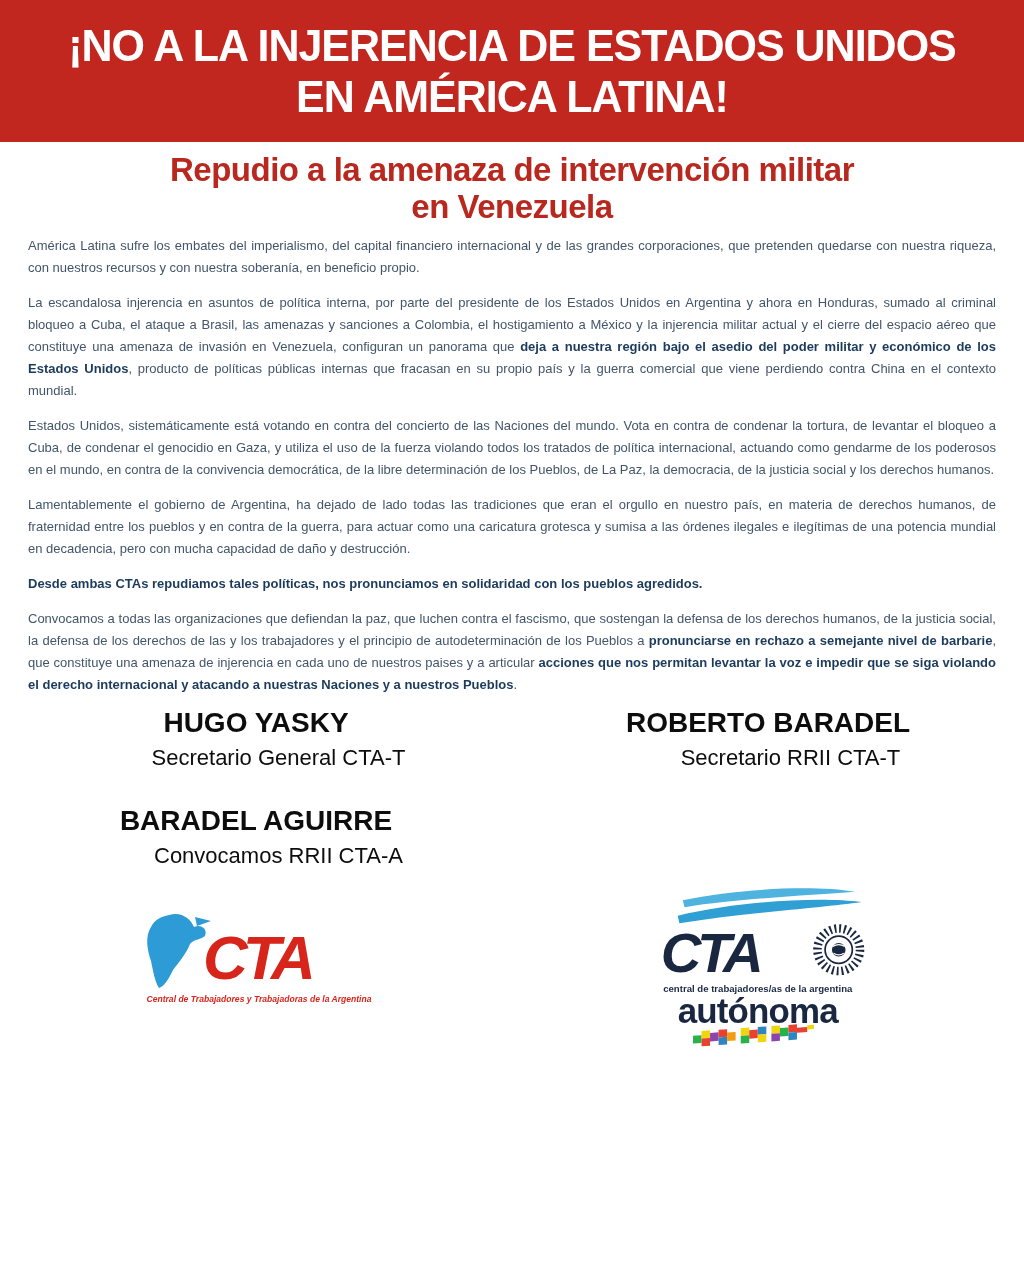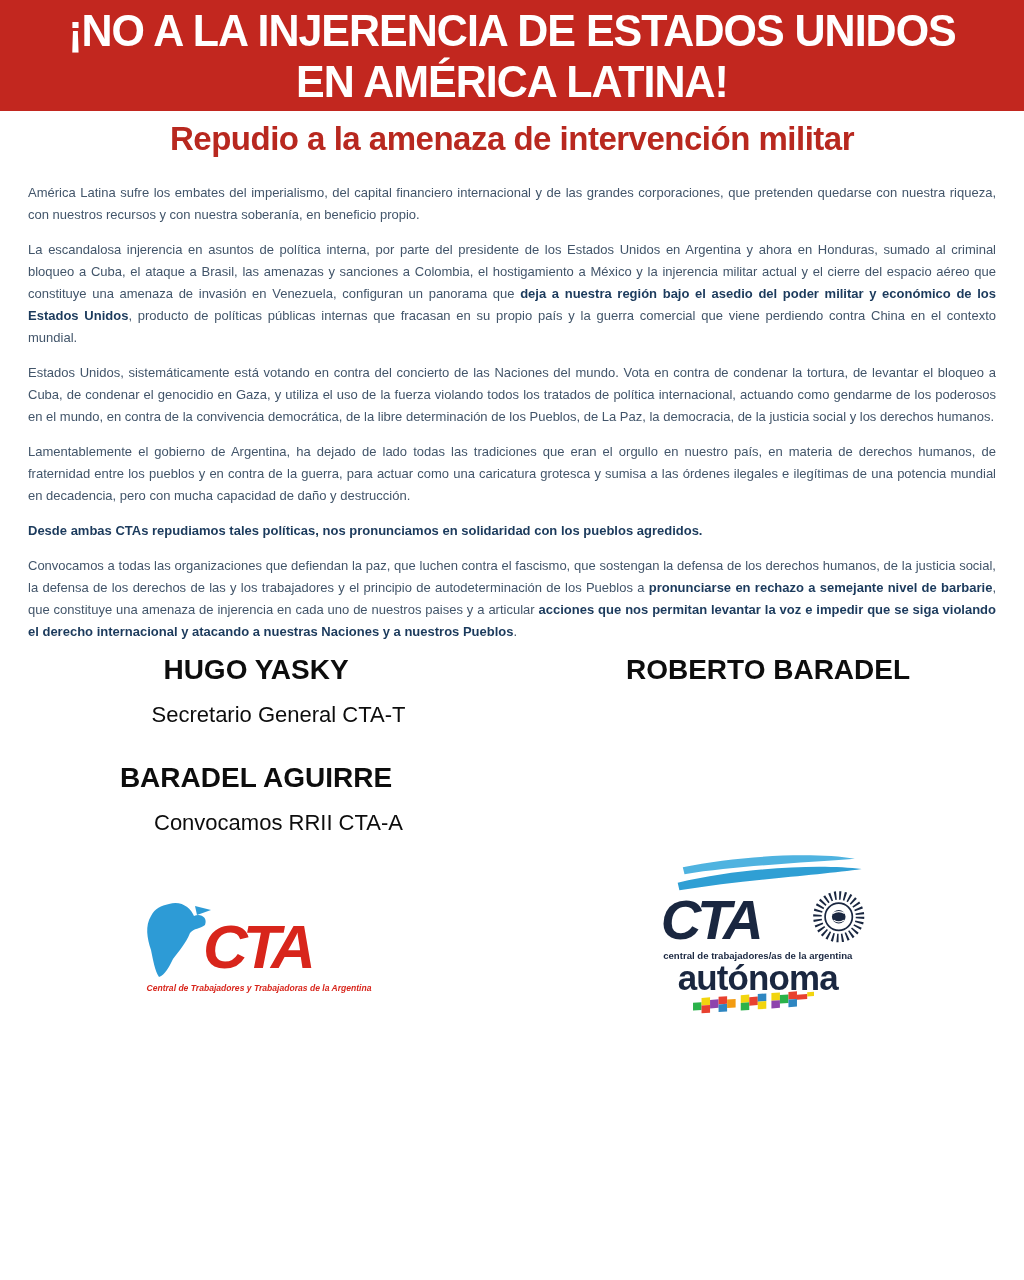--- a/index.html
+++ b/index.html
@@ -7,36 +7,36 @@
     position:relative;
     width:1024px;height:1280px;
     margin:0 auto;
     background:#fff;
     overflow:hidden;
     font-family:"Liberation Sans",sans-serif;
   }
   
   .banner{
     background:var(--banner-bg,#c2271f);
-    height:111px;
+    height:142px;
     display:flex;flex-direction:column;justify-content:center;
     text-align:center;
     align-items:center;
   }
   .banner-line{
     color:#ffffff;
     font-weight:bold;
     font-size:43px;
     line-height:51px;
     letter-spacing:-1px;
     transform:scaleY(1.04);
   }
   
   .subtitle{
-    margin:9px 0 25px;
+    margin:9px 0 10px;
     text-align:center;
     color:var(--subtitle-red,#b8281f);
     font-weight:bold;
     font-size:33px;
     line-height:37px;
     letter-spacing:-0.5px;
   }
   
   .body{
     margin:0 28px;
@@ -50,59 +50,60 @@
   
   .signatures{
     margin-top:10px;
     display:grid;
     grid-template-columns:1fr 1fr;
     row-gap:36px;
     text-align:center;
     color:#0d0d0d;
   }
   .sig-name{font-size:28px;font-weight:bold;line-height:28px;}
-  .sig-role{font-size:22px;line-height:26px;margin-top:18px;padding-left:45px;}
+  .sig-role{font-size:22px;line-height:26px;margin-top:8px;padding-left:45px;}
   
   .logos{
     margin-top:16px;
     display:flex;
-    align-items:center;
+    align-items:flex-start;
   }
   .logo-col{width:50%;display:flex;justify-content:center;}
   .logo-col.left{padding-top:24px;}
   svg text{font-family:"Liberation Sans",sans-serif;}
 </style>
 </head>
 <body>
 
 <div class="page">
 
   <header class="banner">
     <div class="banner-line">¡NO A LA INJERENCIA DE ESTADOS UNIDOS</div>
     <div class="banner-line">EN AMÉRICA LATINA!</div>
   </header>
 
-  <h2 class="subtitle"><span>Repudio a la amenaza de intervención militar</span><br></h2>
+  <h2 class="subtitle"><span>Repudio a la amenaza de intervención militar</span><br><span>en Venezuela</span></h2>
 
   <main class="body">
       <p><span>América Latina sufre los embates del imperialismo, del capital financiero internacional y de las grandes corporaciones, que pretenden quedarse con nuestra riqueza, con nuestros recursos y con nuestra soberanía, en beneficio propio.</span></p>
       <p><span>La escandalosa injerencia en asuntos de política interna, por parte del presidente de los Estados Unidos en Argentina y ahora en Honduras, sumado al criminal bloqueo a Cuba, el ataque a Brasil, las amenazas y sanciones a Colombia, el hostigamiento a México y la injerencia militar actual y el cierre del espacio aéreo que constituye una amenaza de invasión en Venezuela, configuran un panorama que </span><span class="b">deja a nuestra región bajo el asedio del poder militar y económico de los Estados Unidos</span><span>, producto de políticas públicas internas que fracasan en su propio país y la guerra comercial que viene perdiendo contra China en el contexto mundial.</span></p>
       <p><span>Estados Unidos, sistemáticamente está votando en contra del concierto de las Naciones del mundo. Vota en contra de condenar la tortura, de levantar el bloqueo a Cuba, de condenar el genocidio en Gaza, y utiliza el uso de la fuerza violando todos los tratados de política internacional, actuando como gendarme de los poderosos en el mundo, en contra de la convivencia democrática, de la libre determinación de los Pueblos, de La Paz, la democracia, de la justicia social y los derechos humanos.</span></p>
       <p><span>Lamentablemente el gobierno de Argentina, ha dejado de lado todas las tradiciones que eran el orgullo en nuestro país, en materia de derechos humanos, de fraternidad entre los pueblos y en contra de la guerra, para actuar como una caricatura grotesca y sumisa a las órdenes ilegales e ilegítimas de una potencia mundial en decadencia, pero con mucha capacidad de daño y destrucción.</span></p>
       <p><span class="b">Desde ambas CTAs repudiamos tales políticas, nos pronunciamos en solidaridad con los pueblos agredidos.</span></p>
       <p><span>Convocamos a todas las organizaciones que defiendan la paz, que luchen contra el fascismo, que sostengan la defensa de los derechos humanos, de la justicia social, la defensa de los derechos de las y los trabajadores y el principio de autodeterminación de los Pueblos a </span><span class="b">pronunciarse en rechazo a semejante nivel de barbarie</span><span>, que constituye una amenaza de injerencia en cada uno de nuestros paises y a articular </span><span class="b">acciones que nos permitan levantar la voz e impedir que se siga violando el derecho internacional y atacando a nuestras Naciones y a nuestros Pueblos</span><span>.</span></p>
     </main>
 
   <section class="signatures">
     <div class="sig">
       <div class="sig-name">HUGO YASKY</div>
       <div class="sig-role">Secretario General CTA-T</div>
     </div>
     <div class="sig">
       <div class="sig-name">ROBERTO BARADEL</div>
+      <div class="sig-role">Secretario RRII CTA-T</div>
     </div>
     <div class="sig">
       <div class="sig-name">BARADEL AGUIRRE</div>
       <div class="sig-role">Convocamos RRII CTA-A</div>
     </div>
   </section>
 
   <section class="logos">
 
     <div class="logo-col left">

